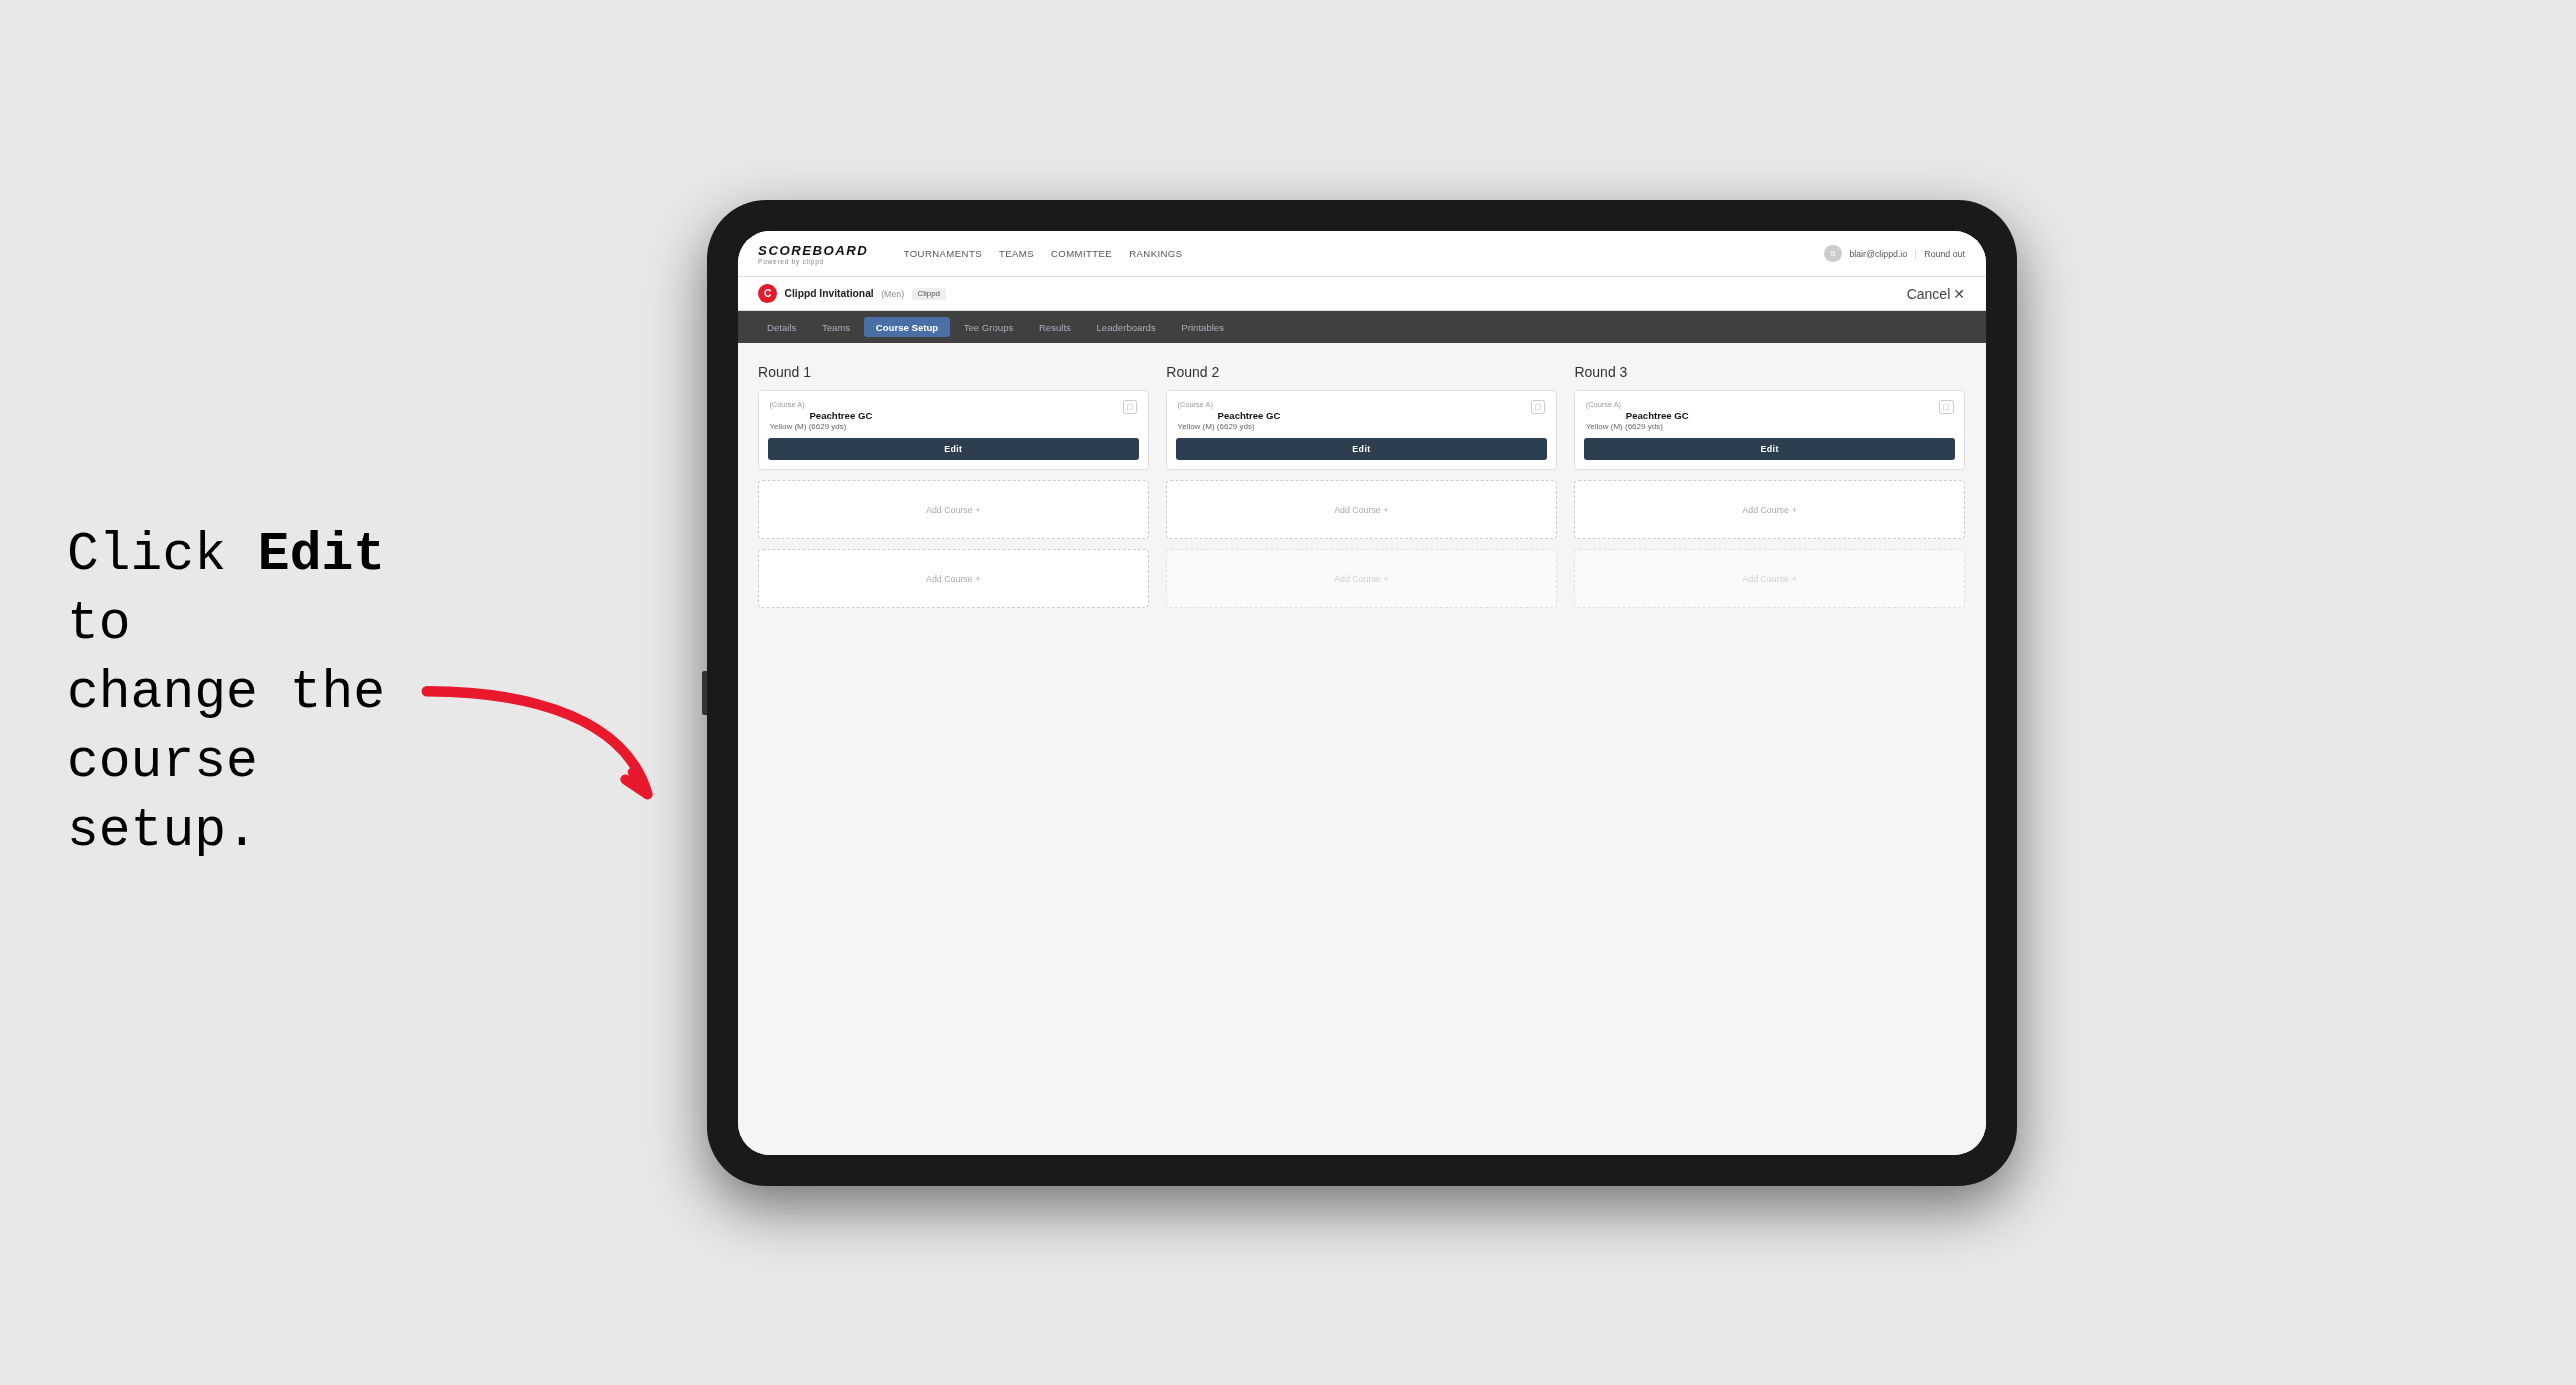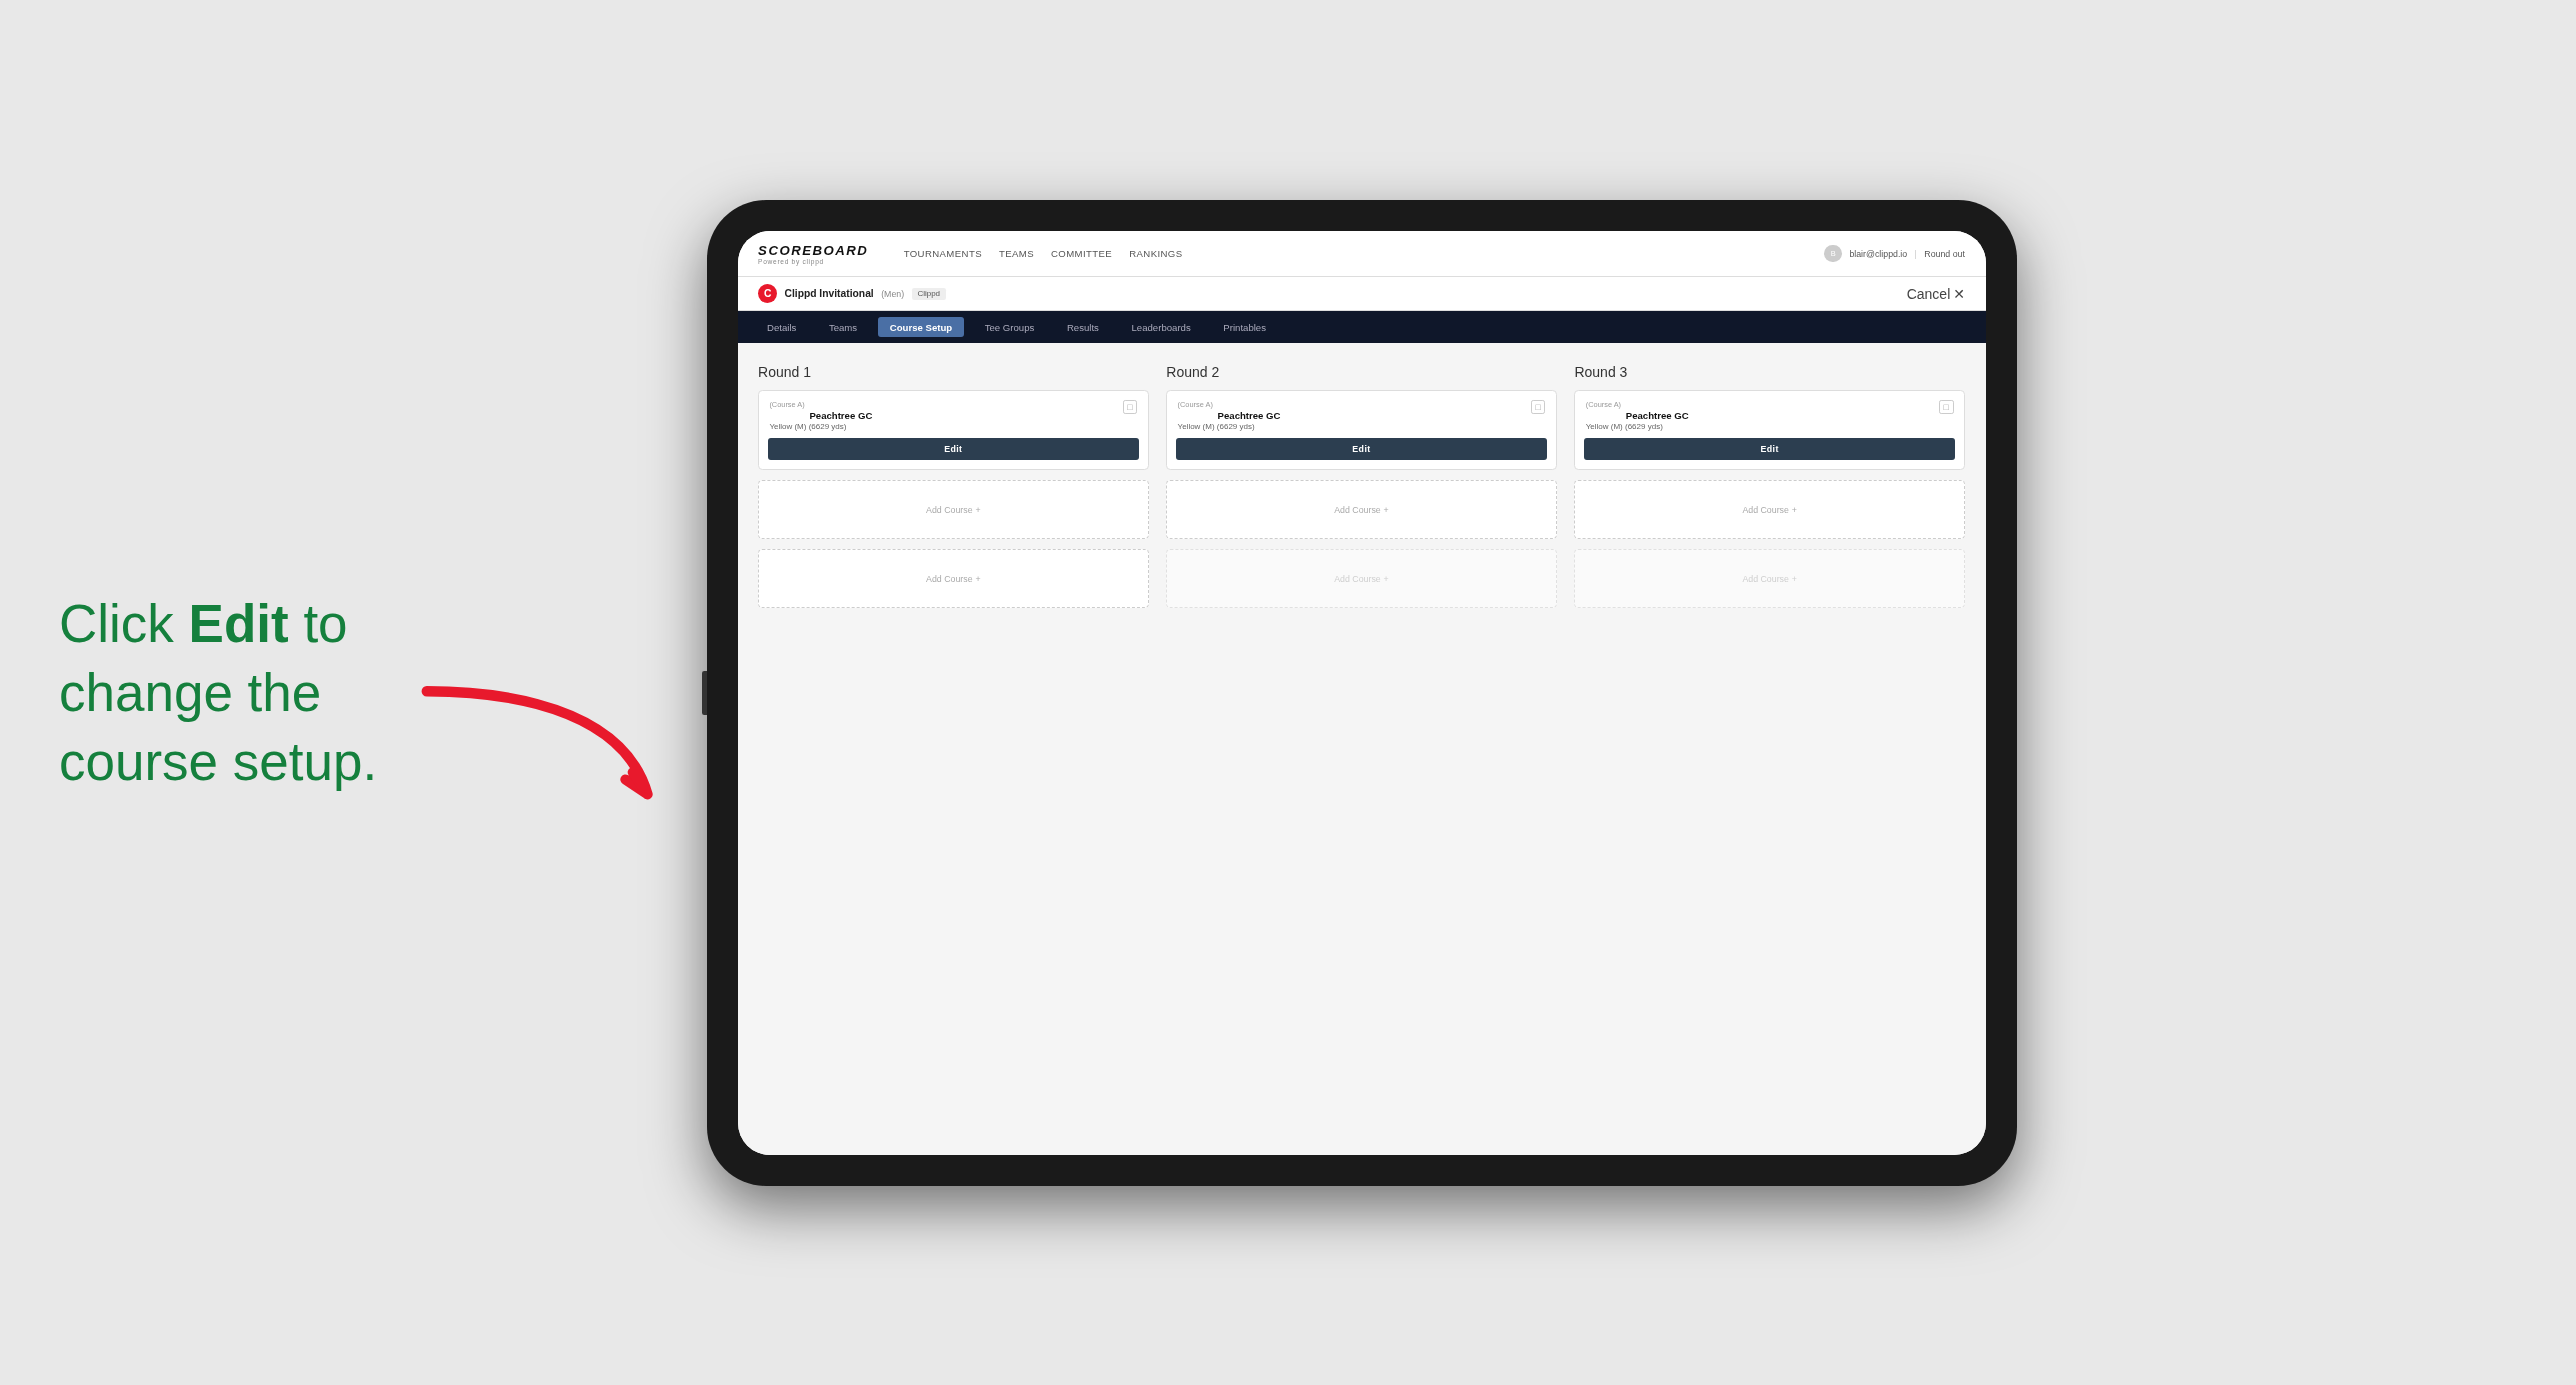--- a/index.html
+++ b/index.html
@@ -19,28 +19,29 @@
       align-items: center;
       justify-content: center;
       width: 100%;
       height: 100%;
       position: relative;
     }
 
     
     .instruction-text {
       position: absolute;
-      left: 59px;
+      left: 67px;
       top: 50%;
       transform: translateY(-50%);
       font-size: 53px;
       line-height: 1.3;
-      color: #15803d;
+      color: #000000;
       max-width: 412px;
       z-index: 10;
+      font-family: Liberation Mono, monospace;
     }
     .instruction-text strong {
       font-weight: 900;
     }
 
     
     .arrow-container {
       position: absolute;
       left: 412px;
       top: 50%;
@@ -190,26 +191,26 @@
     .cancel-btn {
       font-size: 14px;
       color: #444;
       display: flex;
       align-items: center;
       gap: 2.9px;
     }
 
     
     .tab-bar {
-      background: #0f172a;
+      background: #404040;
       height: 32px;
       display: flex;
       align-items: center;
       padding: 0 17.7px;
-      gap: 9px;
+      gap: 2px;
       flex-shrink: 0;
     }
     .tab {
       font-size: 9.6px;
       color: #aab;
       padding: 4.4px 11.8px;
       border-radius: 2.9px;
       cursor: pointer;
     }
     .tab.active {

